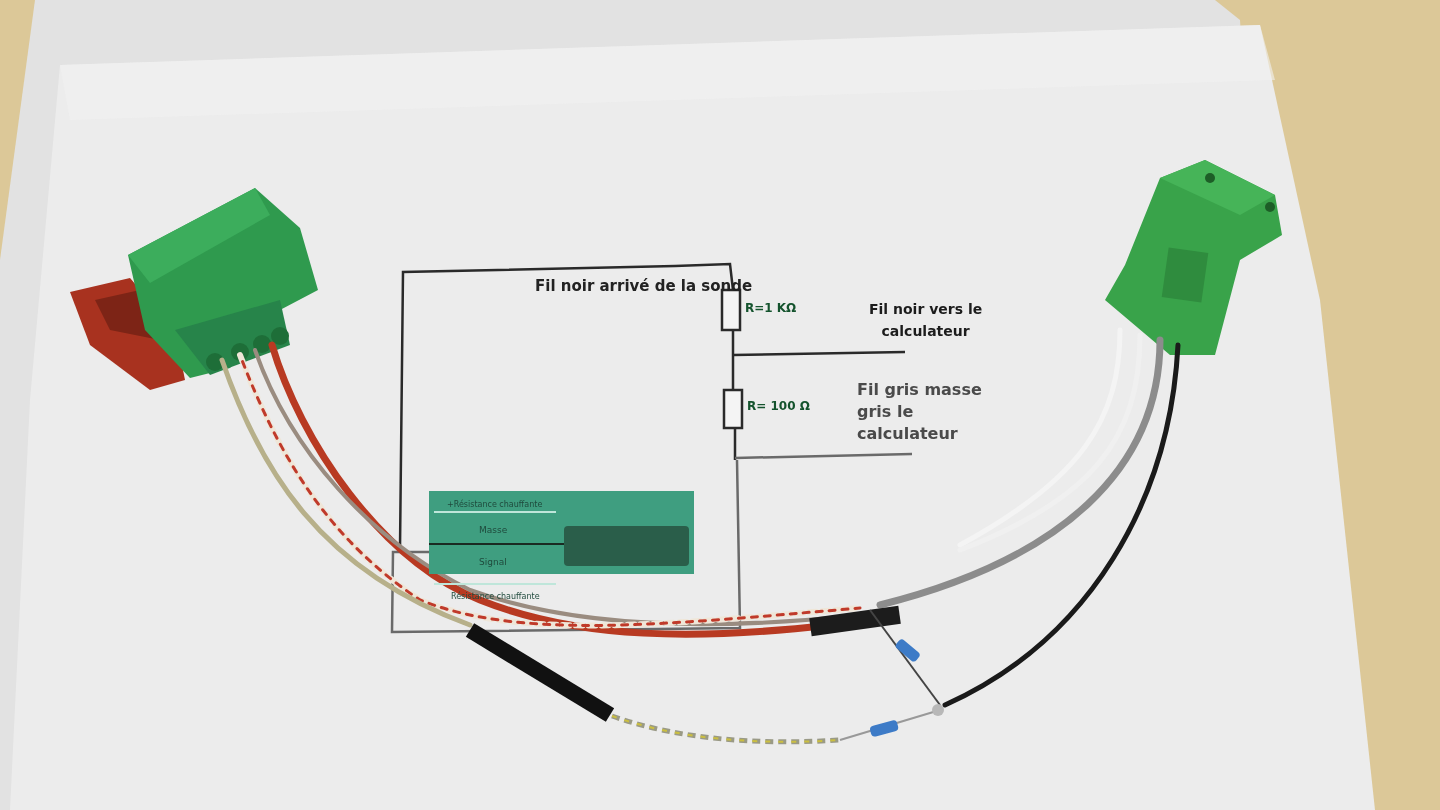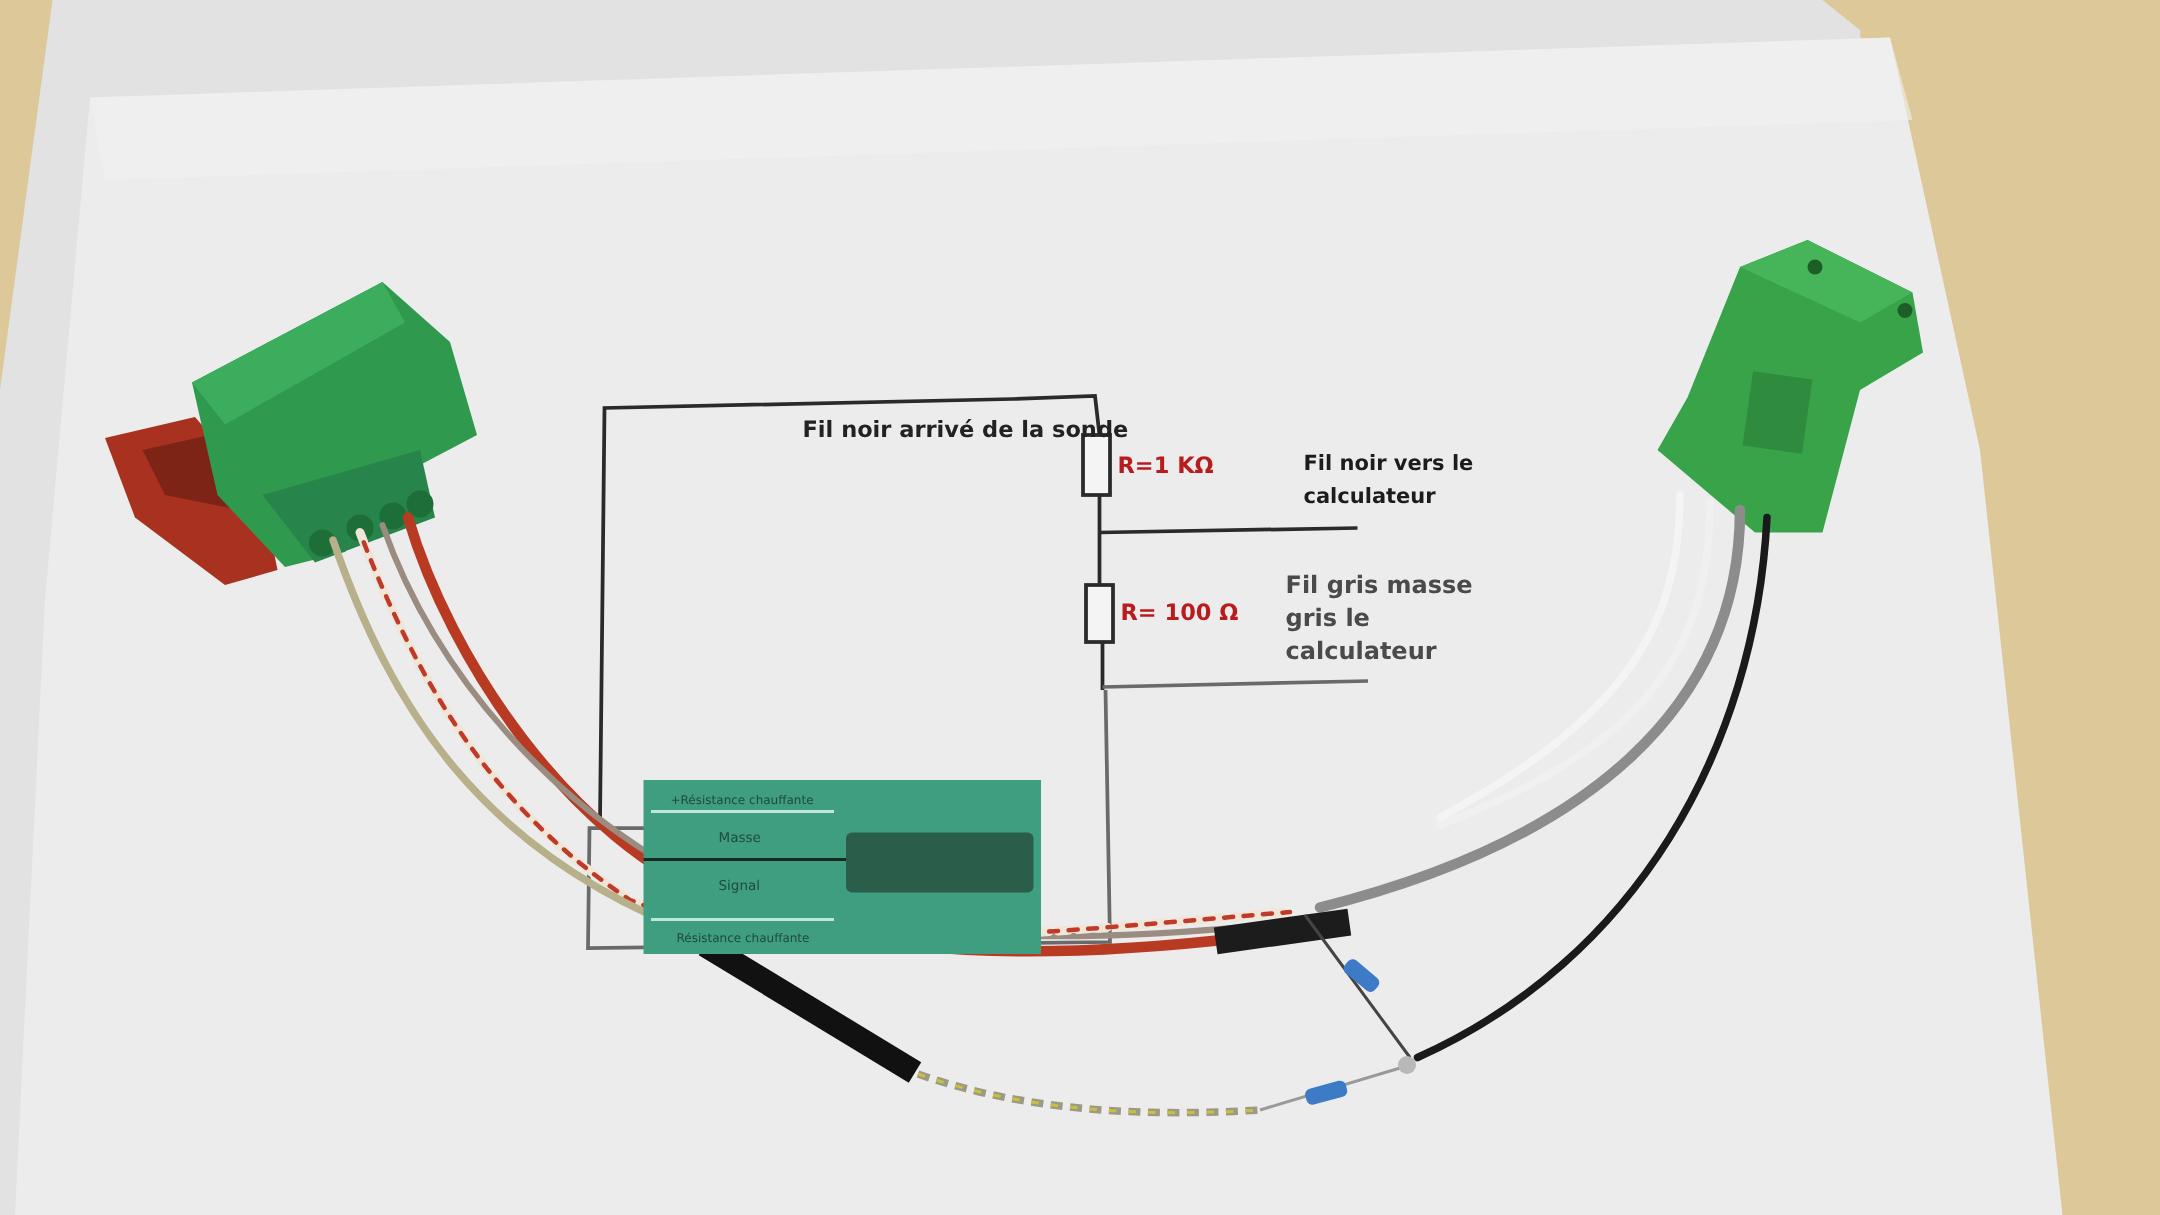--- a/index.html
+++ b/index.html
@@ -3,22 +3,22 @@
 <meta charset="utf-8">
 <style>
   html, body { margin:0; padding:0; }
   body { width:1440px; height:810px; overflow:hidden; position:relative;
          background:#dcc898; font-family:"Liberation Sans", sans-serif; }
   .scene { position:absolute; left:0; top:0; width:1440px; height:810px; }
   .label { position:absolute; font-family:"DejaVu Sans", sans-serif; font-weight:bold; white-space:nowrap; }
   .lbl-small { font-size:15px; color:#222; }
   .lbl-dark { font-size:14px; color:#1c1c1c; line-height:22px; }
   .lbl-gray { font-size:16px; color:#4a4a4a; line-height:22px; }
-  .lbl-red { font-size:15px; color:#b91c1c; }
-  .sensor-card { position:absolute; left:429px; top:520px; width:265px; height:116px;
+  .lbl-red { font-size:12px; color:#14532d; }
+  .sensor-card { position:absolute; left:429px; top:491px; width:265px; height:83px;
                  background:#3f9e80; }
   .sensor-txt { position:absolute; font-size:8px; color:#1f4a3c; font-family:"DejaVu Sans", sans-serif; }
   .sensor-mid { font-size:9px; }
 </style>
 </head>
 <body>
 
 <svg class="scene" viewBox="0 0 1440 810" xmlns="http://www.w3.org/2000/svg">
 
   <rect x="0" y="0" width="1440" height="810" fill="#dcc898"></rect>
@@ -97,21 +97,21 @@
   <span class="sensor-txt" style="left:22px;top:101px;">Résistance chauffante</span>
   <div style="position:absolute;left:5px;top:20px;width:122px;height:2px;background:#bfe6da;"></div>
   <div style="position:absolute;left:0;top:52px;width:135px;height:2px;background:#1a2a22;"></div>
   <div style="position:absolute;left:5px;top:92px;width:122px;height:2px;background:#bfe6da;"></div>
   <div style="position:absolute;left:135px;top:35px;width:125px;height:40px;background:#2a5e4a;border-radius:4px;"></div>
 </div>
 
 <span class="label lbl-small" style="left:535px;top:277px;">Fil noir arrivé de la sonde</span>
 <span class="label lbl-red" style="left:745px;top:301px;">R=1 KΩ</span>
 <span class="label lbl-red" style="left:747px;top:399px;">R= 100 Ω</span>
-<div class="label lbl-dark" style="left:869px;top:298px;">
+<div class="label lbl-dark" style="left:869px;top:298px;text-align:center;">
   <div>Fil noir vers le</div>
   <div>calculateur</div>
 </div>
 <div class="label lbl-gray" style="left:857px;top:379px;">
   <div>Fil gris masse</div>
   <div>gris le</div>
   <div>calculateur</div>
 </div>
 
 </body></html>

